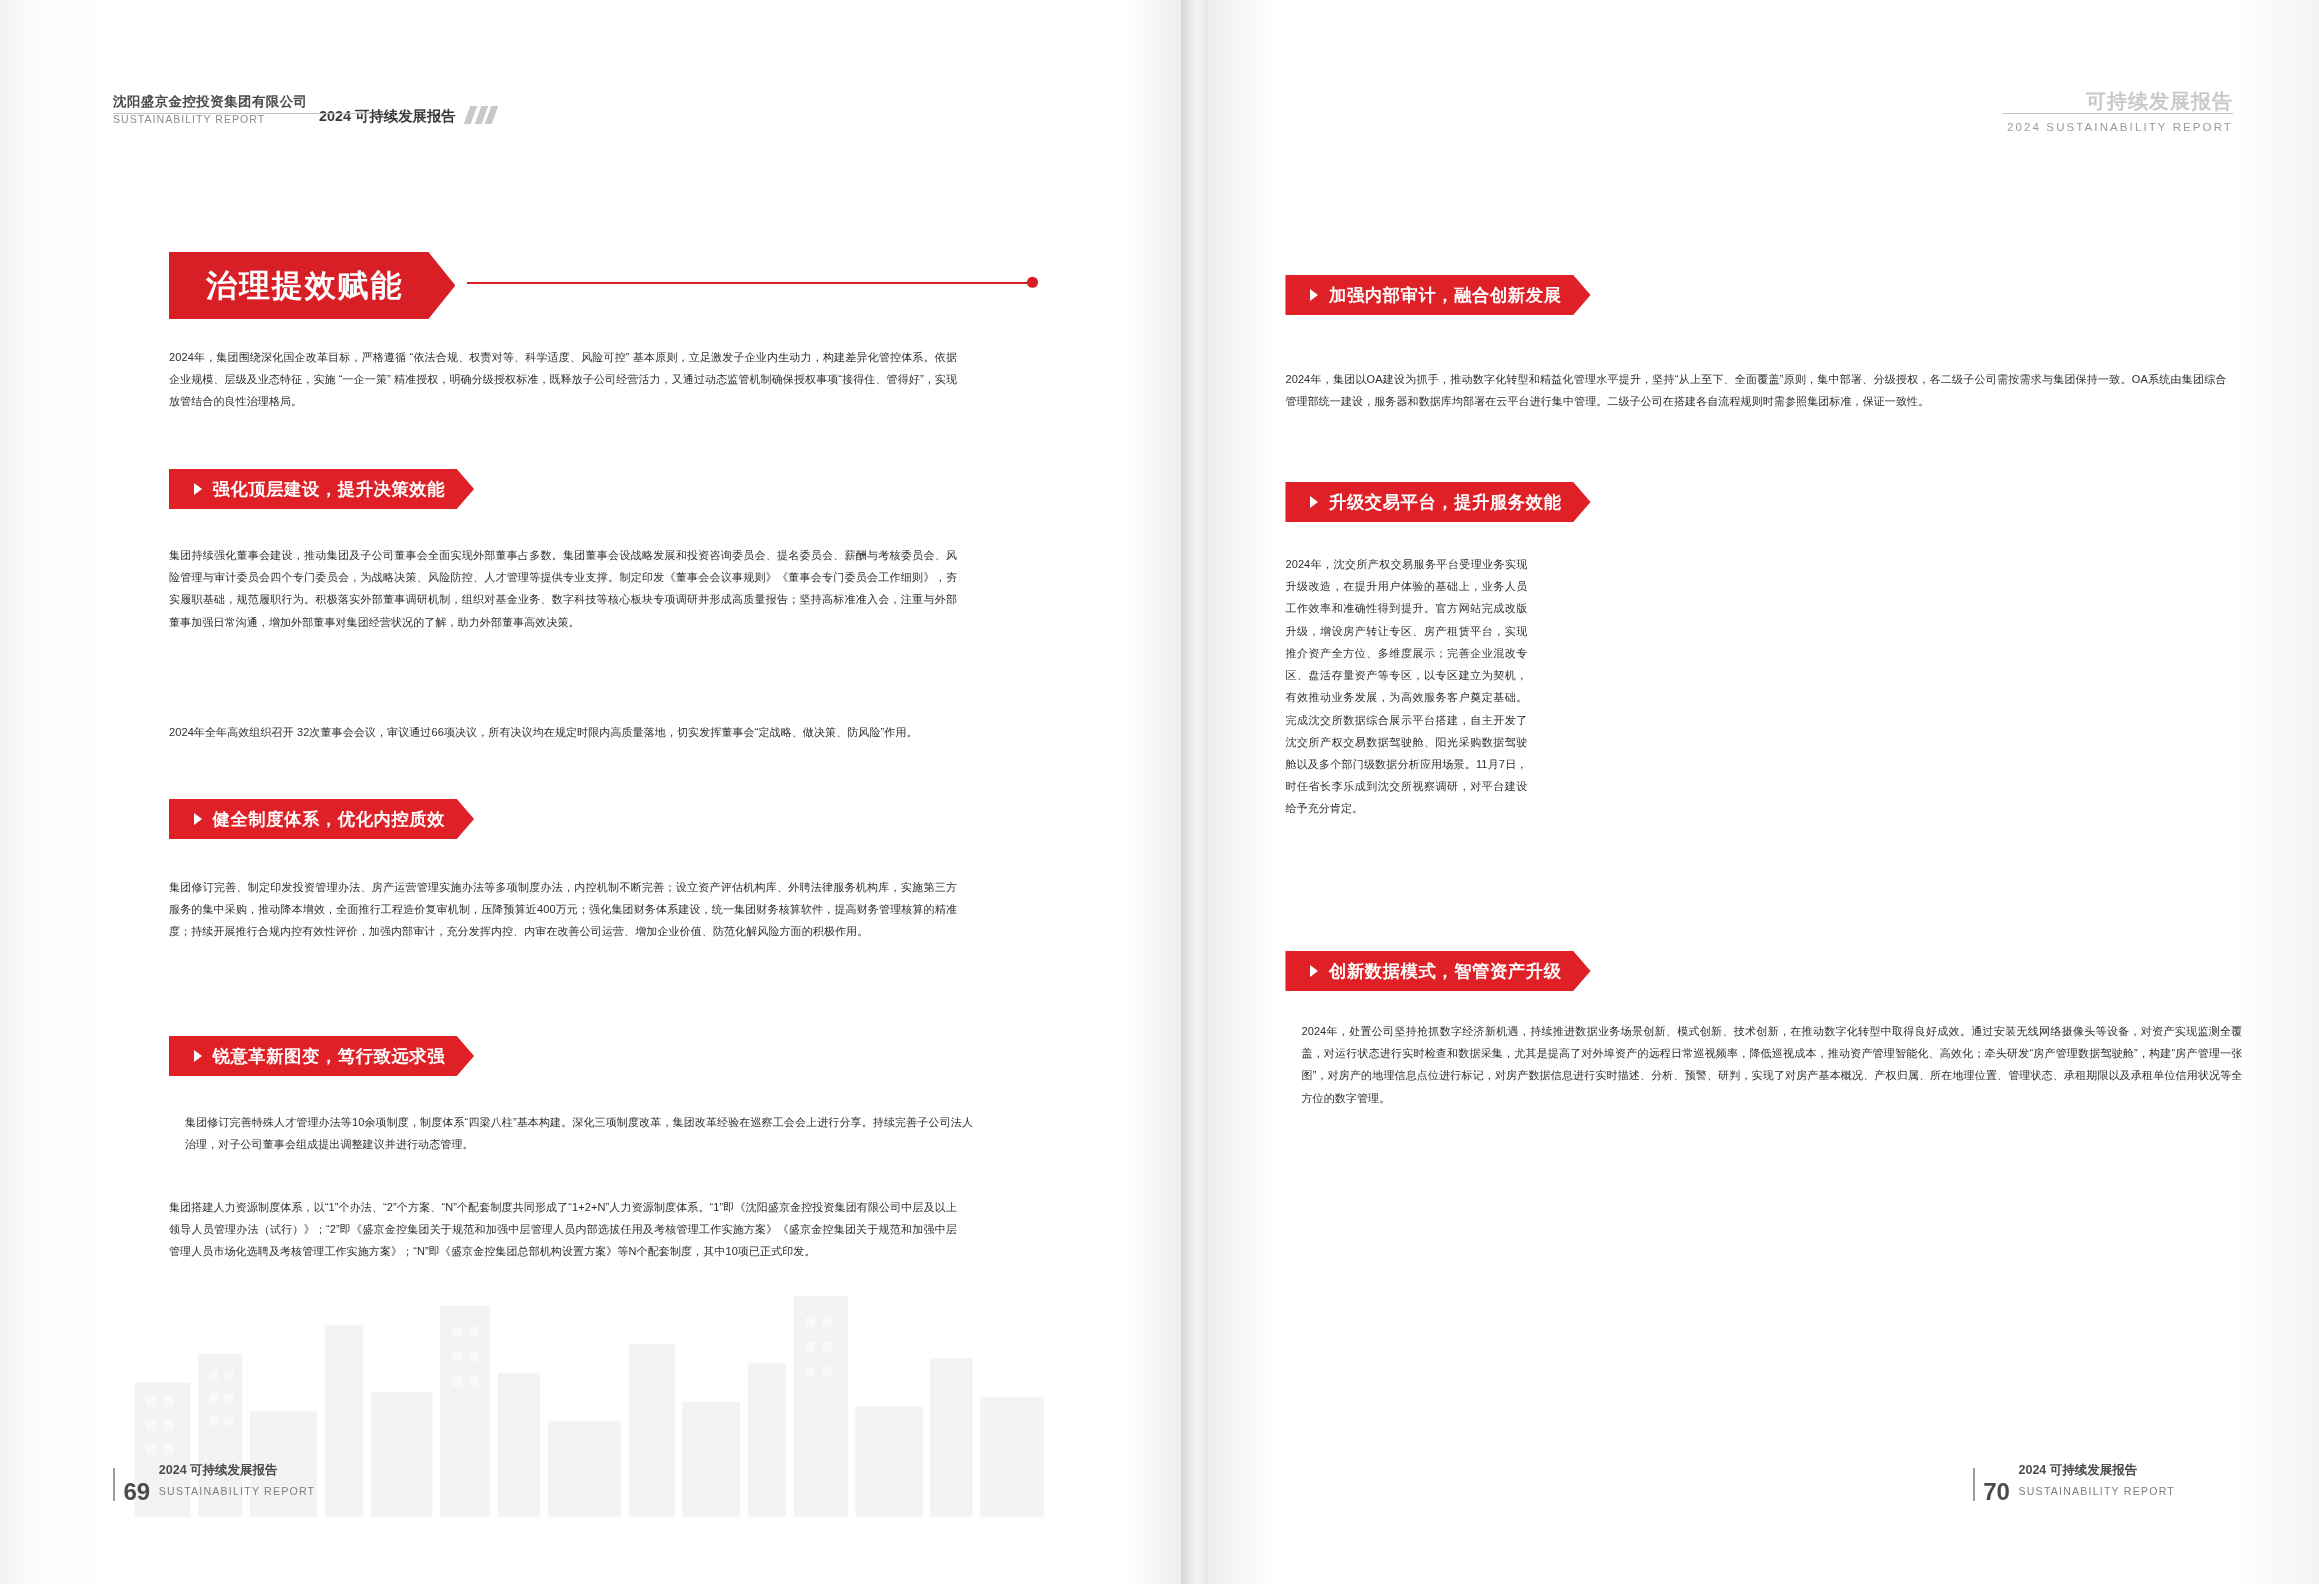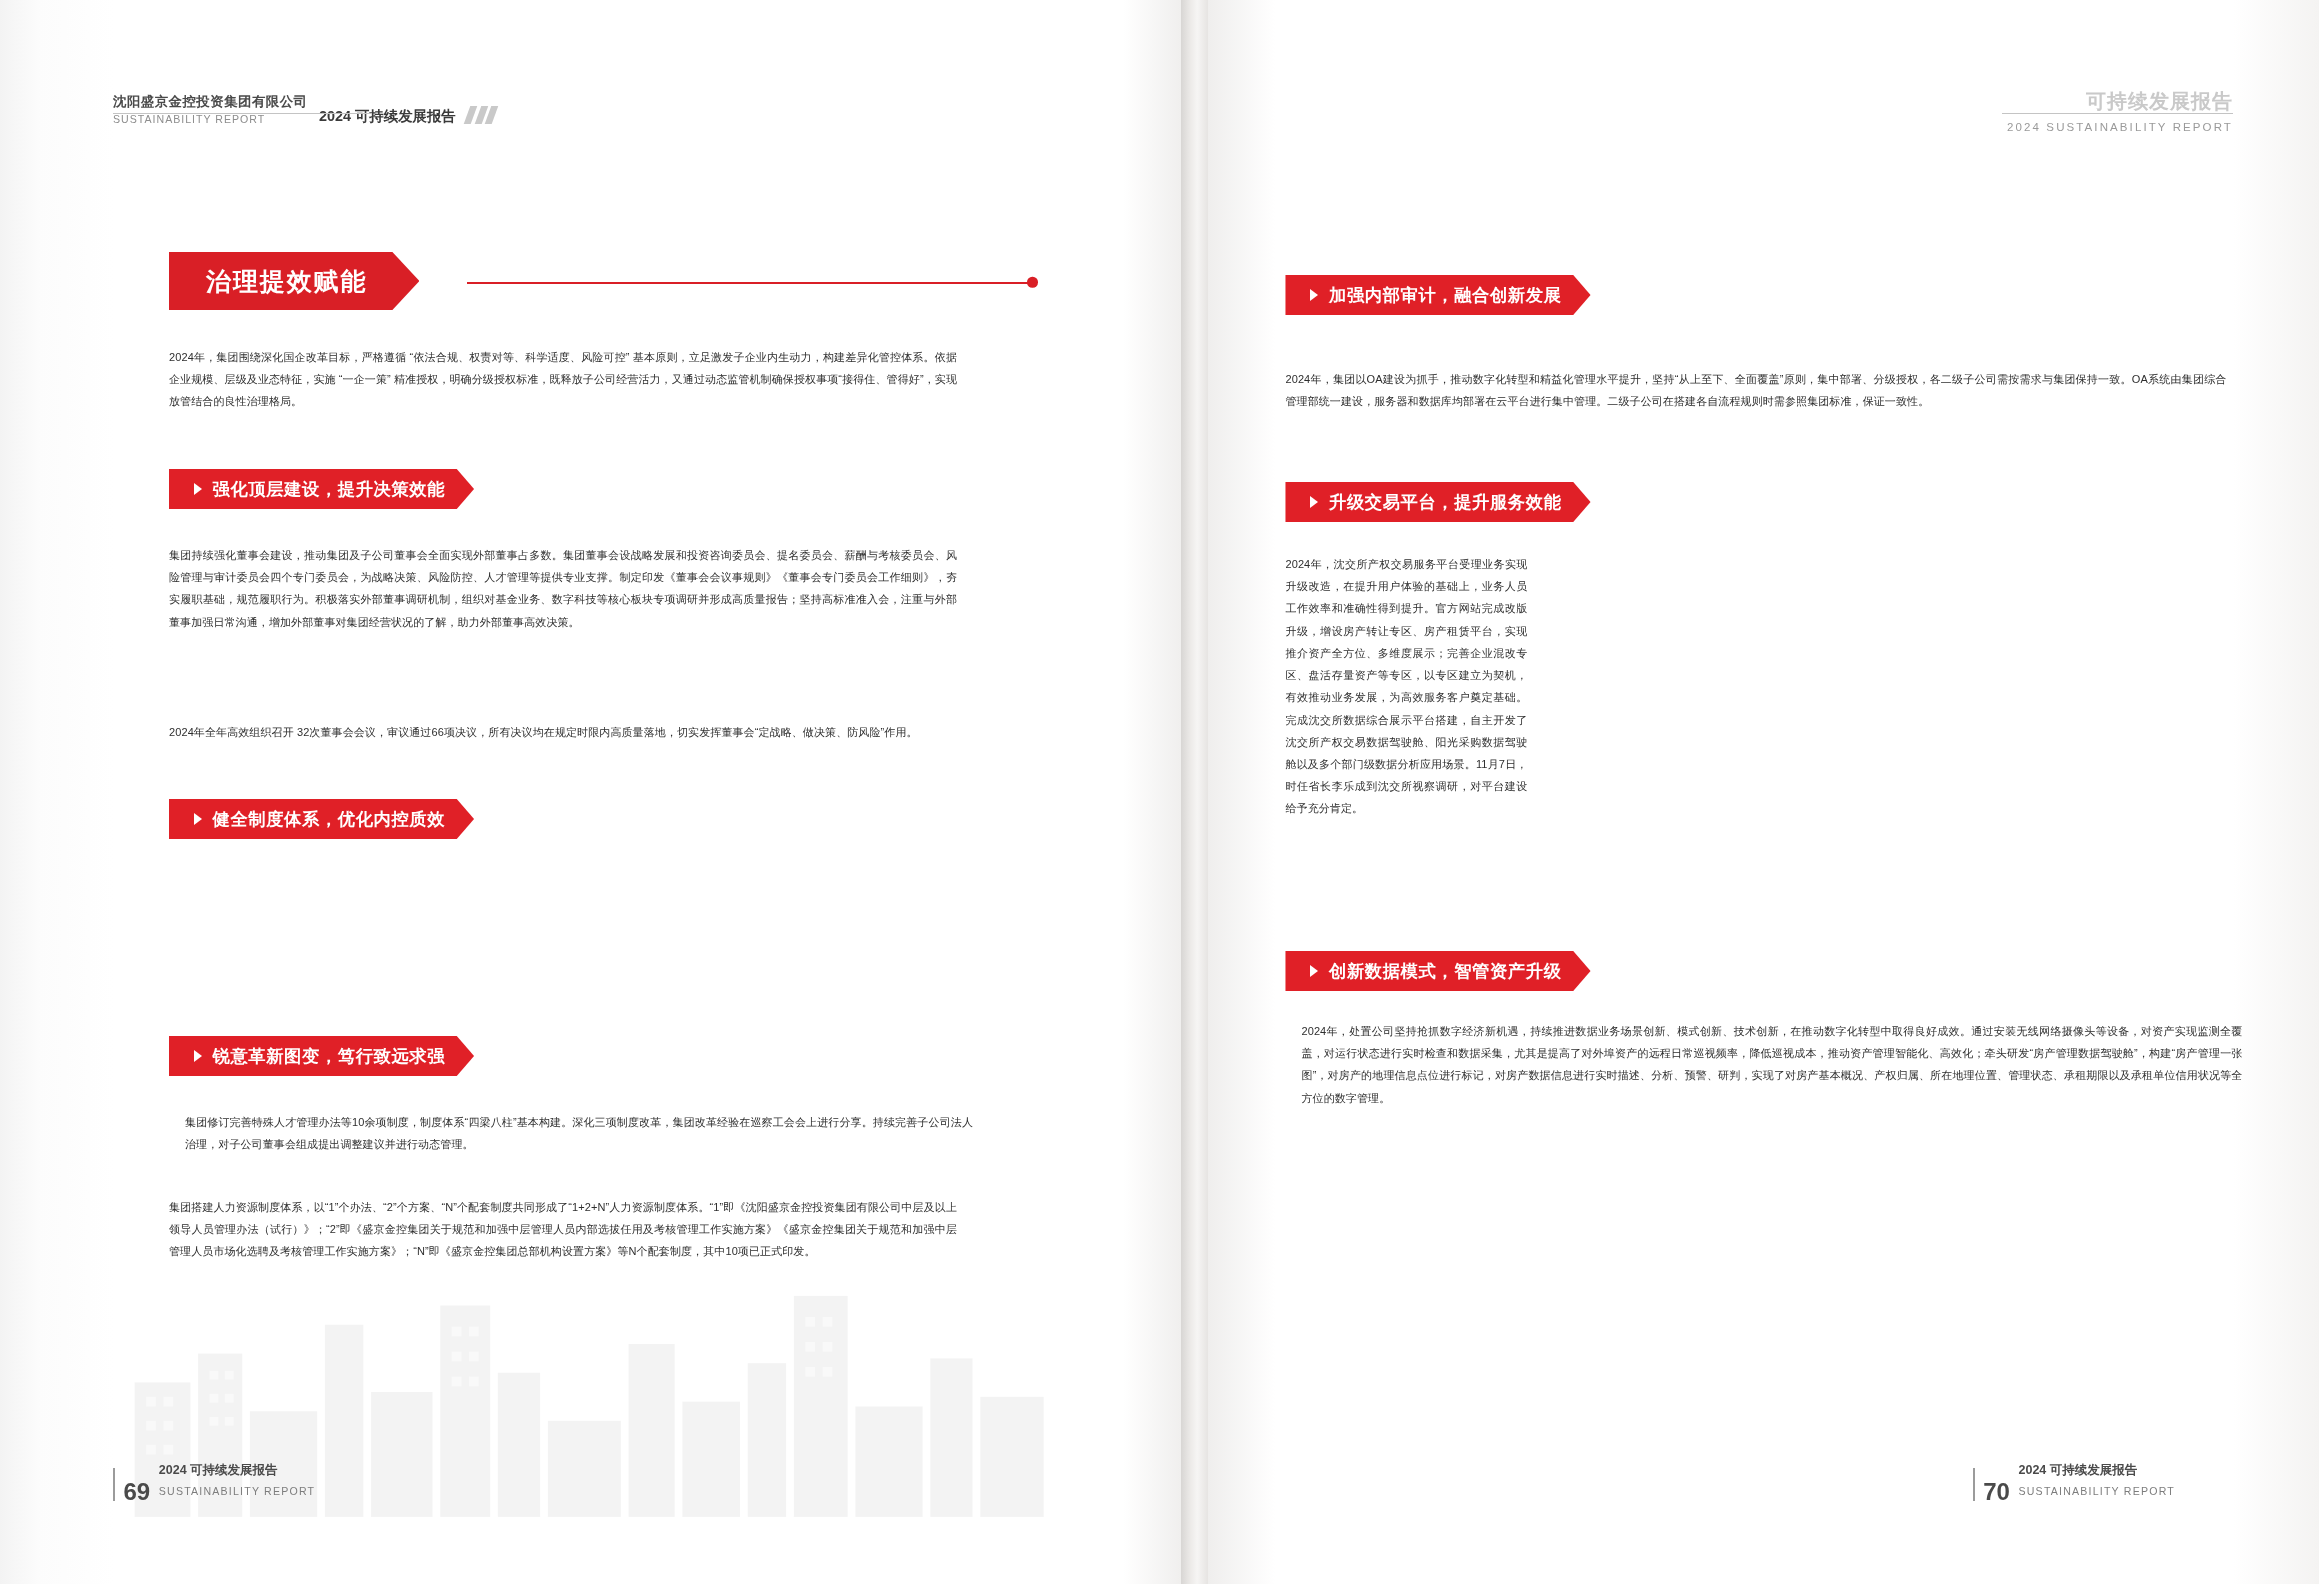--- a/index.html
+++ b/index.html
@@ -120,21 +120,21 @@
     top: 252px;
     left: 169px;
     width: 865px;
     height: 60px;
   }
   .section-title {
     position: relative;
     display: inline-block;
     background: #d91f26;
     color: #ffffff;
-    font-size: 25px;
+    font-size: 31px;
     font-weight: bold;
     letter-spacing: 1.9px;
     padding: 12.5px 52px 12.5px 37px;
     clip-path: polygon(0 0, calc(100% - 27px) 0, 100% 50%, calc(100% - 27px) 100%, 0 100%);
   }
   .title-line {
     position: absolute;
     top: 50%;
     left: 298px;
     right: 0;
@@ -266,20 +266,21 @@
     <p class="body" style="top:346px; left:169px; width:788px;">2024年，集团围绕深化国企改革目标，严格遵循 “依法合规、权责对等、科学适度、风险可控” 基本原则，立足激发子企业内生动力，构建差异化管控体系。依据企业规模、层级及业态特征，实施 “一企一策” 精准授权，明确分级授权标准，既释放子公司经营活力，又通过动态监管机制确保授权事项“接得住、管得好”，实现放管结合的良性治理格局。</p>
 
     <span class="flag" style="top:469px; left:169px;">强化顶层建设，提升决策效能</span>
 
     <p class="body" style="top:544px; left:169px; width:788px;">集团持续强化董事会建设，推动集团及子公司董事会全面实现外部董事占多数。集团董事会设战略发展和投资咨询委员会、提名委员会、薪酬与考核委员会、风险管理与审计委员会四个专门委员会，为战略决策、风险防控、人才管理等提供专业支撑。制定印发《董事会会议事规则》《董事会专门委员会工作细则》，夯实履职基础，规范履职行为。积极落实外部董事调研机制，组织对基金业务、数字科技等核心板块专项调研并形成高质量报告；坚持高标准准入会，注重与外部董事加强日常沟通，增加外部董事对集团经营状况的了解，助力外部董事高效决策。</p>
 
     <p class="body" style="top:721px; left:169px; width:788px;">2024年全年高效组织召开 32次董事会会议，审议通过66项决议，所有决议均在规定时限内高质量落地，切实发挥董事会“定战略、做决策、防风险”作用。</p>
 
     <span class="flag" style="top:799px; left:169px;">健全制度体系，优化内控质效</span>
 
+    <p class="body" style="top:876px; left:169px; width:788px;">集团修订完善、制定印发投资管理办法、房产运营管理实施办法等多项制度办法，内控机制不断完善；设立资产评估机构库、外聘法律服务机构库，实施第三方服务的集中采购，推动降本增效，全面推行工程造价复审机制，压降预算近400万元；强化集团财务体系建设，统一集团财务核算软件，提高财务管理核算的精准度；持续开展推行合规内控有效性评价，加强内部审计，充分发挥内控、内审在改善公司运营、增加企业价值、防范化解风险方面的积极作用。</p>
 
     <span class="flag" style="top:1036px; left:169px;">锐意革新图变，笃行致远求强</span>
 
     <p class="body" style="top:1111px; left:169px; width:788px;margin-left:16px;">集团修订完善特殊人才管理办法等10余项制度，制度体系“四梁八柱”基本构建。深化三项制度改革，集团改革经验在巡察工会会上进行分享。持续完善子公司法人治理，对子公司董事会组成提出调整建议并进行动态管理。</p>
 
     <p class="body" style="top:1196px; left:169px; width:788px;">集团搭建人力资源制度体系，以“1”个办法、“2”个方案、“N”个配套制度共同形成了“1+2+N”人力资源制度体系。“1”即《沈阳盛京金控投资集团有限公司中层及以上领导人员管理办法（试行）》；“2”即《盛京金控集团关于规范和加强中层管理人员内部选拔任用及考核管理工作实施方案》《盛京金控集团关于规范和加强中层管理人员市场化选聘及考核管理工作实施方案》；“N”即《盛京金控集团总部机构设置方案》等N个配套制度，其中10项已正式印发。</p>
 
     <svg class="skyline" viewBox="0 0 1000 260">
       <g fill="#e9e9e9">
         <rect x="10" y="120" width="58" height="140"></rect>

